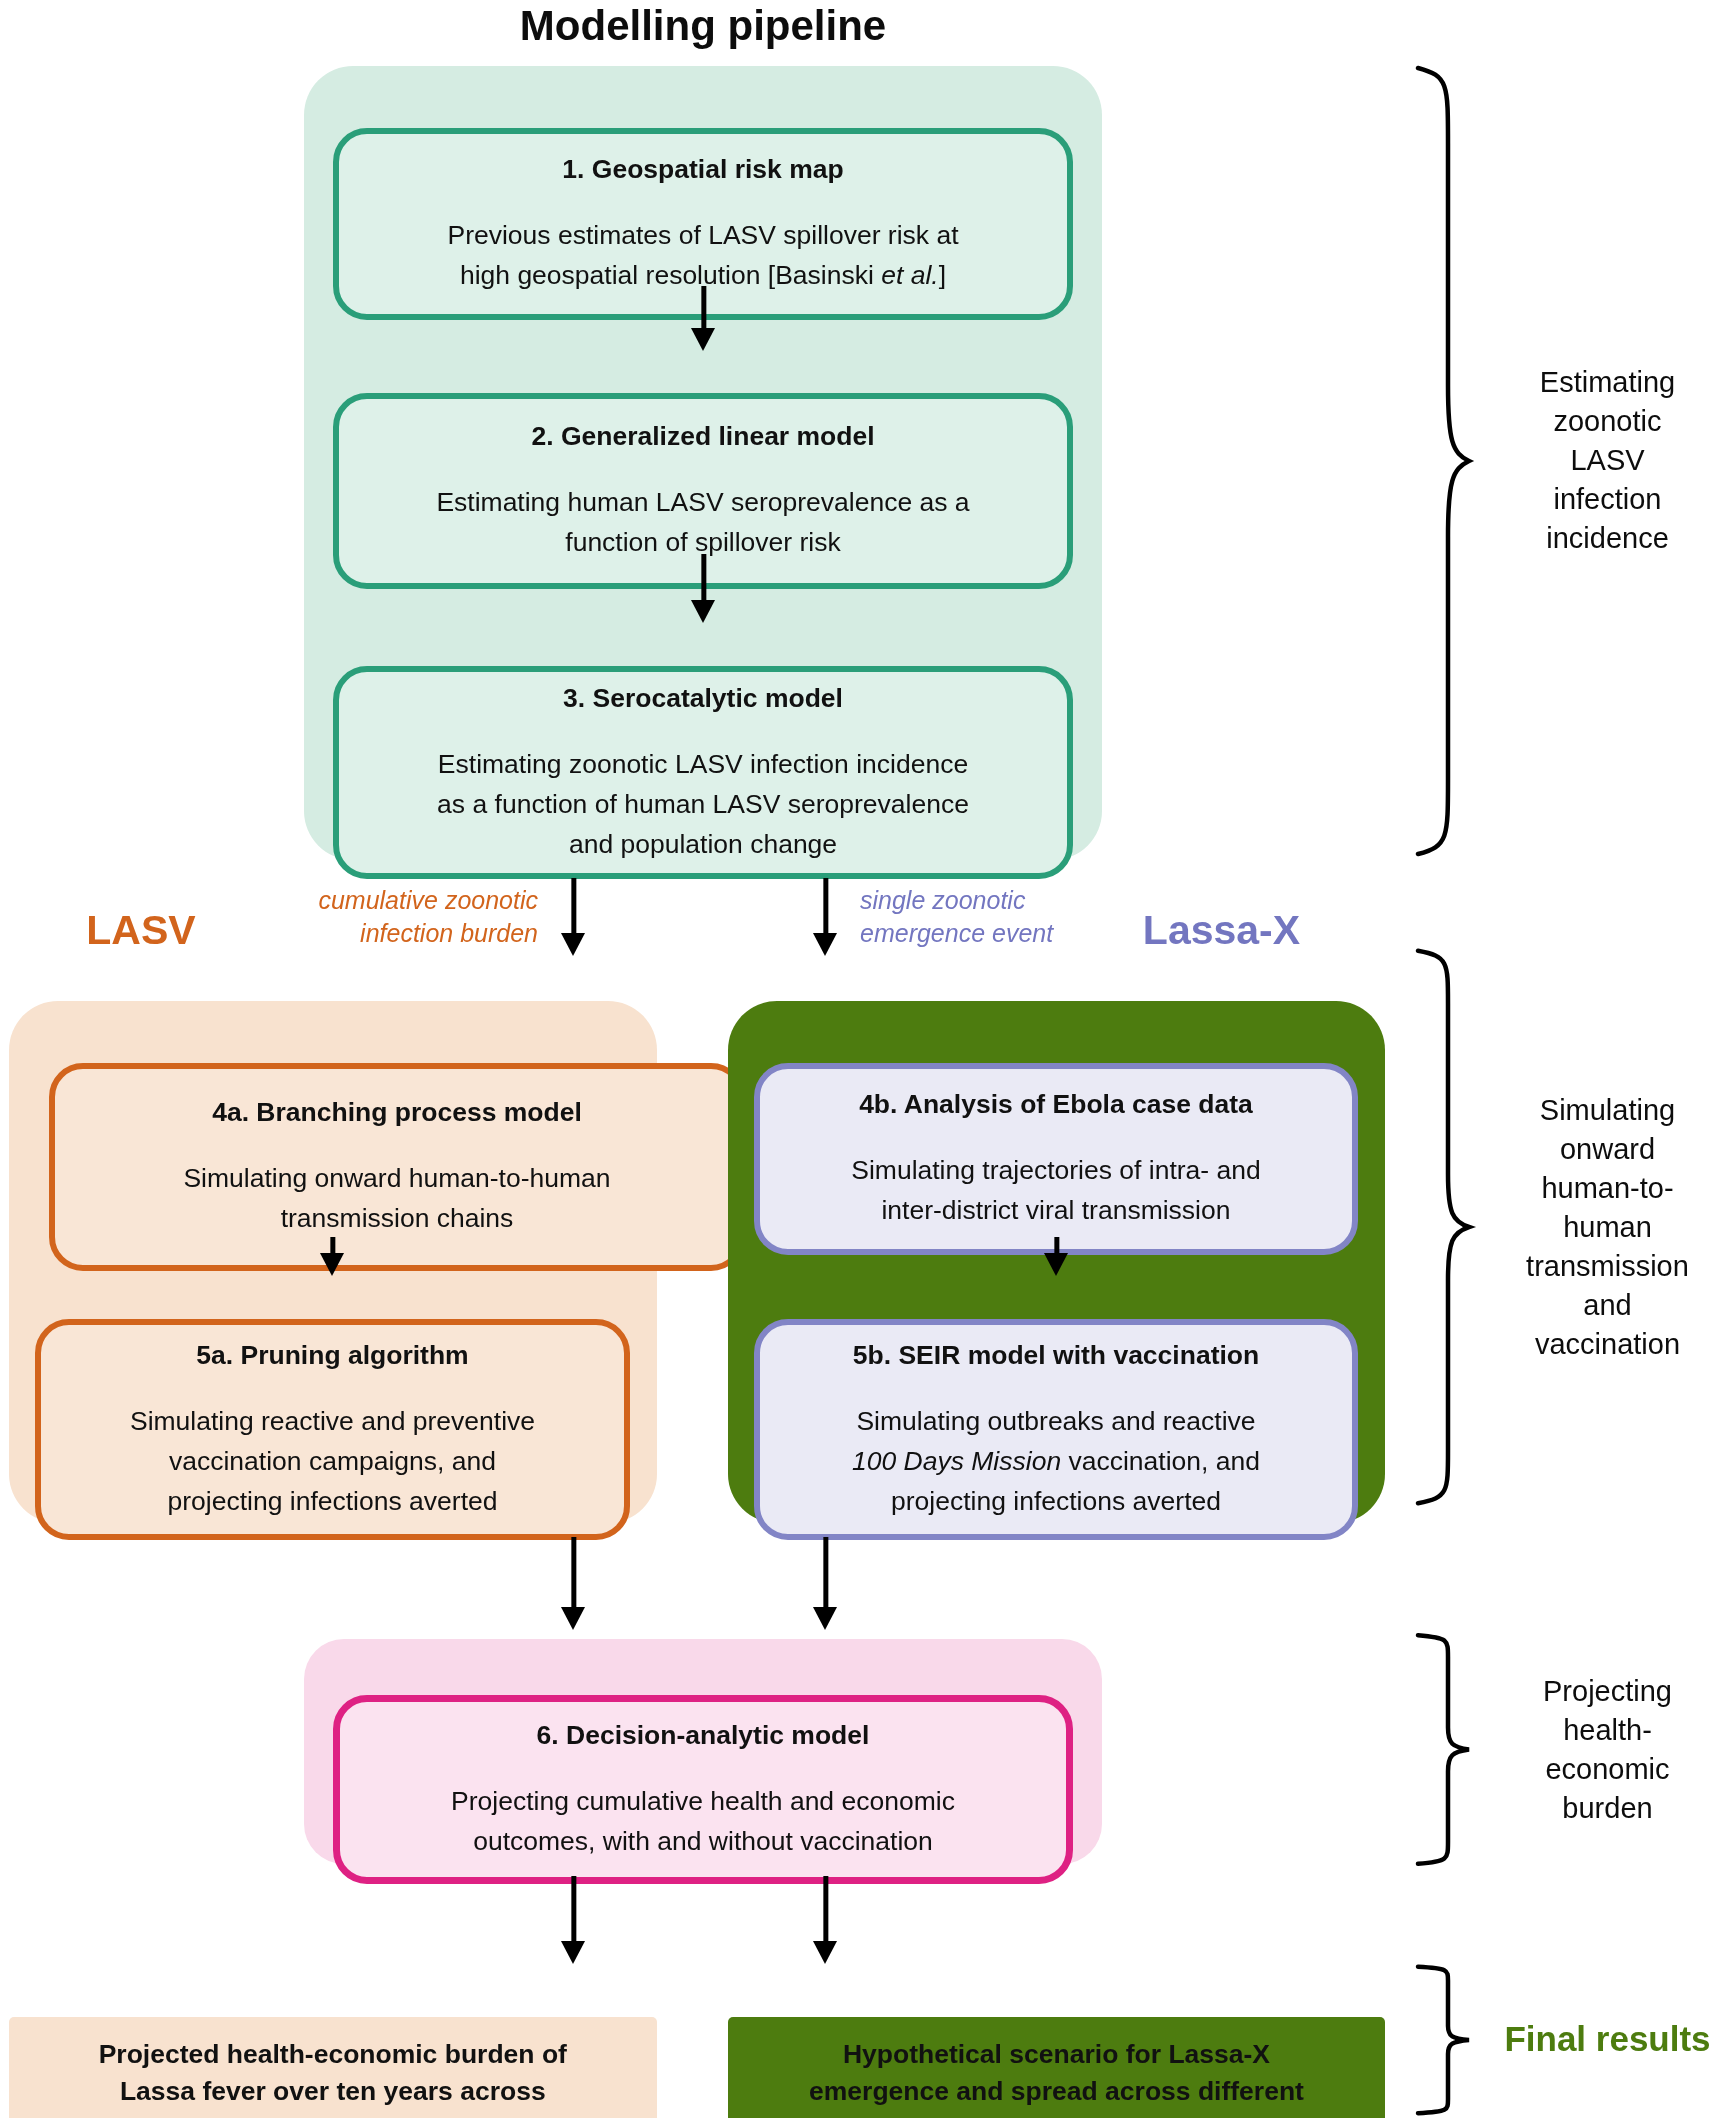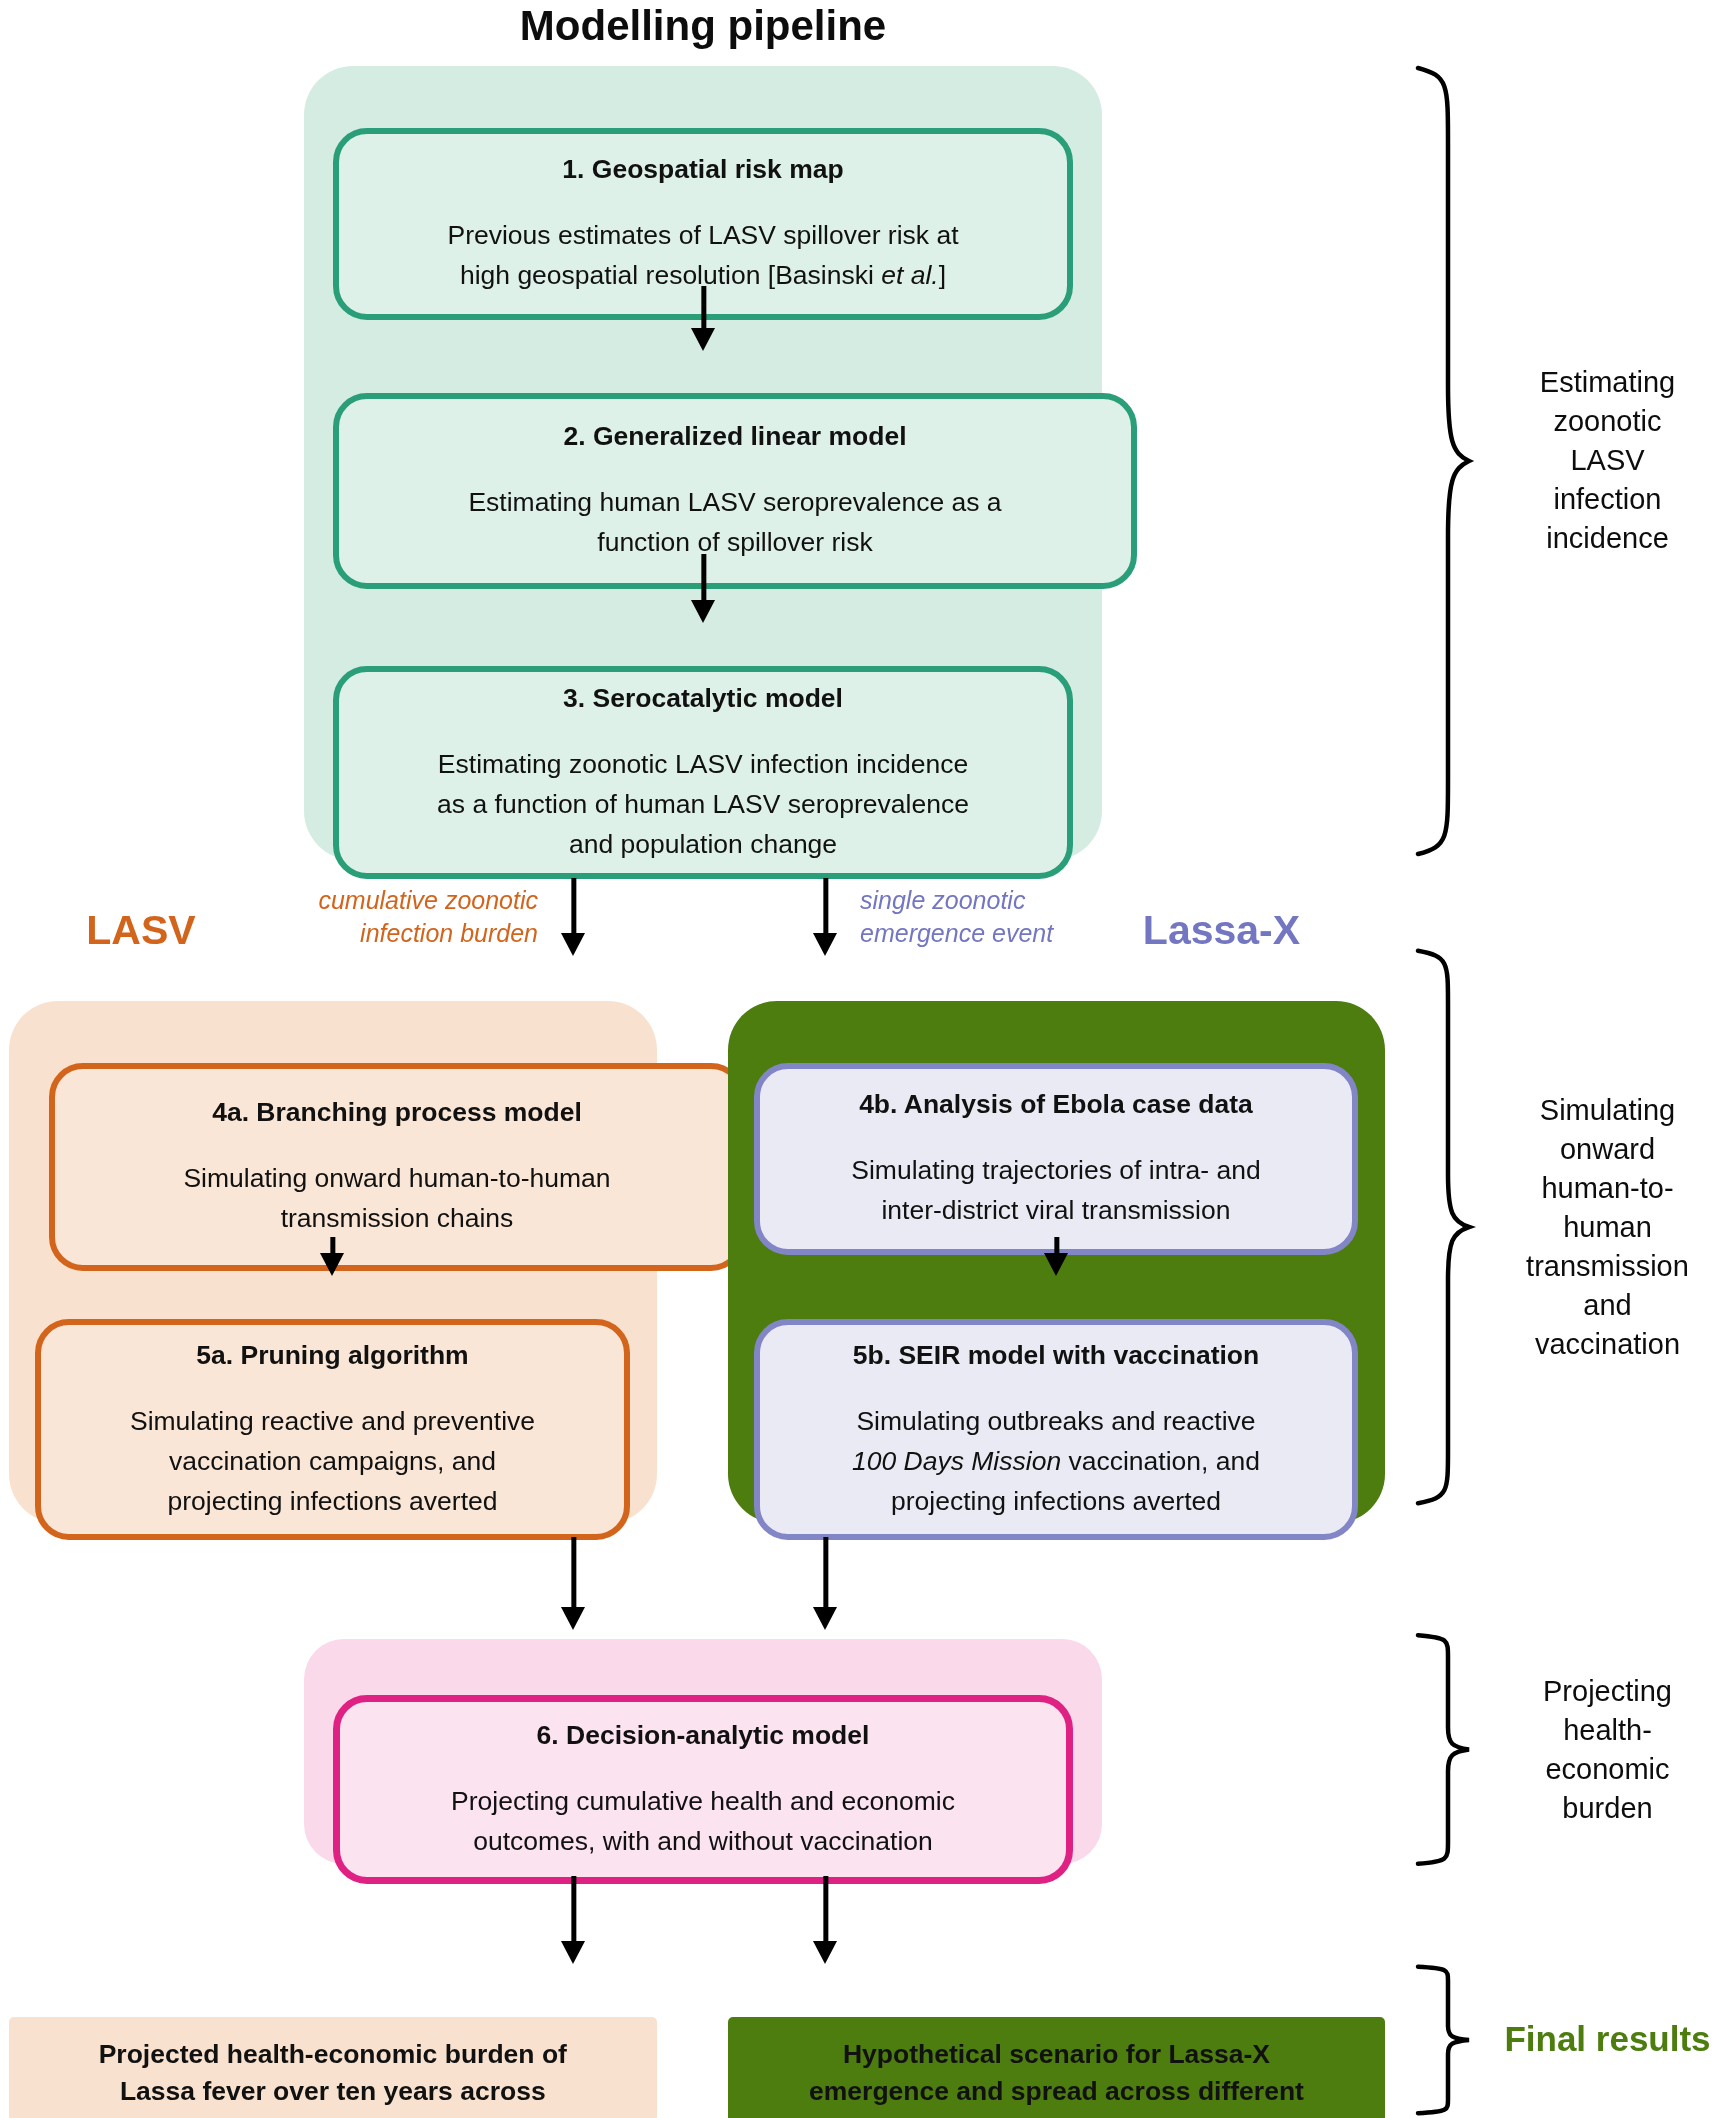--- a/index.html
+++ b/index.html
@@ -107,21 +107,21 @@
   <div class="abs container c-green" style="left:304px; top:66px; width:798px; height:794px;"></div>
 
   <div class="abs pbox b-green" style="left:333px; top:88px; width:740px; height:192px;">
     <div class="hdr">1. Geospatial risk map</div>
     <div class="bdy"><span>Previous estimates of LASV spillover risk at
 high geospatial resolution [Basinski </span><span class="it">et al.</span><span>]</span></div>
   </div>
 
   <div class="abs arrow" style="left:691px; top:286px; height:65px;"></div>
 
-  <div class="abs pbox b-green" style="left:333px; top:353px; width:804px; height:196px;">
+  <div class="abs pbox b-green" style="left:333px; top:353px; width:740px; height:196px;">
     <div class="hdr">2. Generalized linear model</div>
     <div class="bdy">Estimating human LASV seroprevalence as a
 function of spillover risk</div>
   </div>
 
   <div class="abs arrow" style="left:691px; top:554px; height:69px;"></div>
 
   <div class="abs pbox b-green" style="left:333px; top:626px; width:740px; height:213px;">
     <div class="hdr">3. Serocatalytic model</div>
     <div class="bdy">Estimating zoonotic LASV infection incidence

